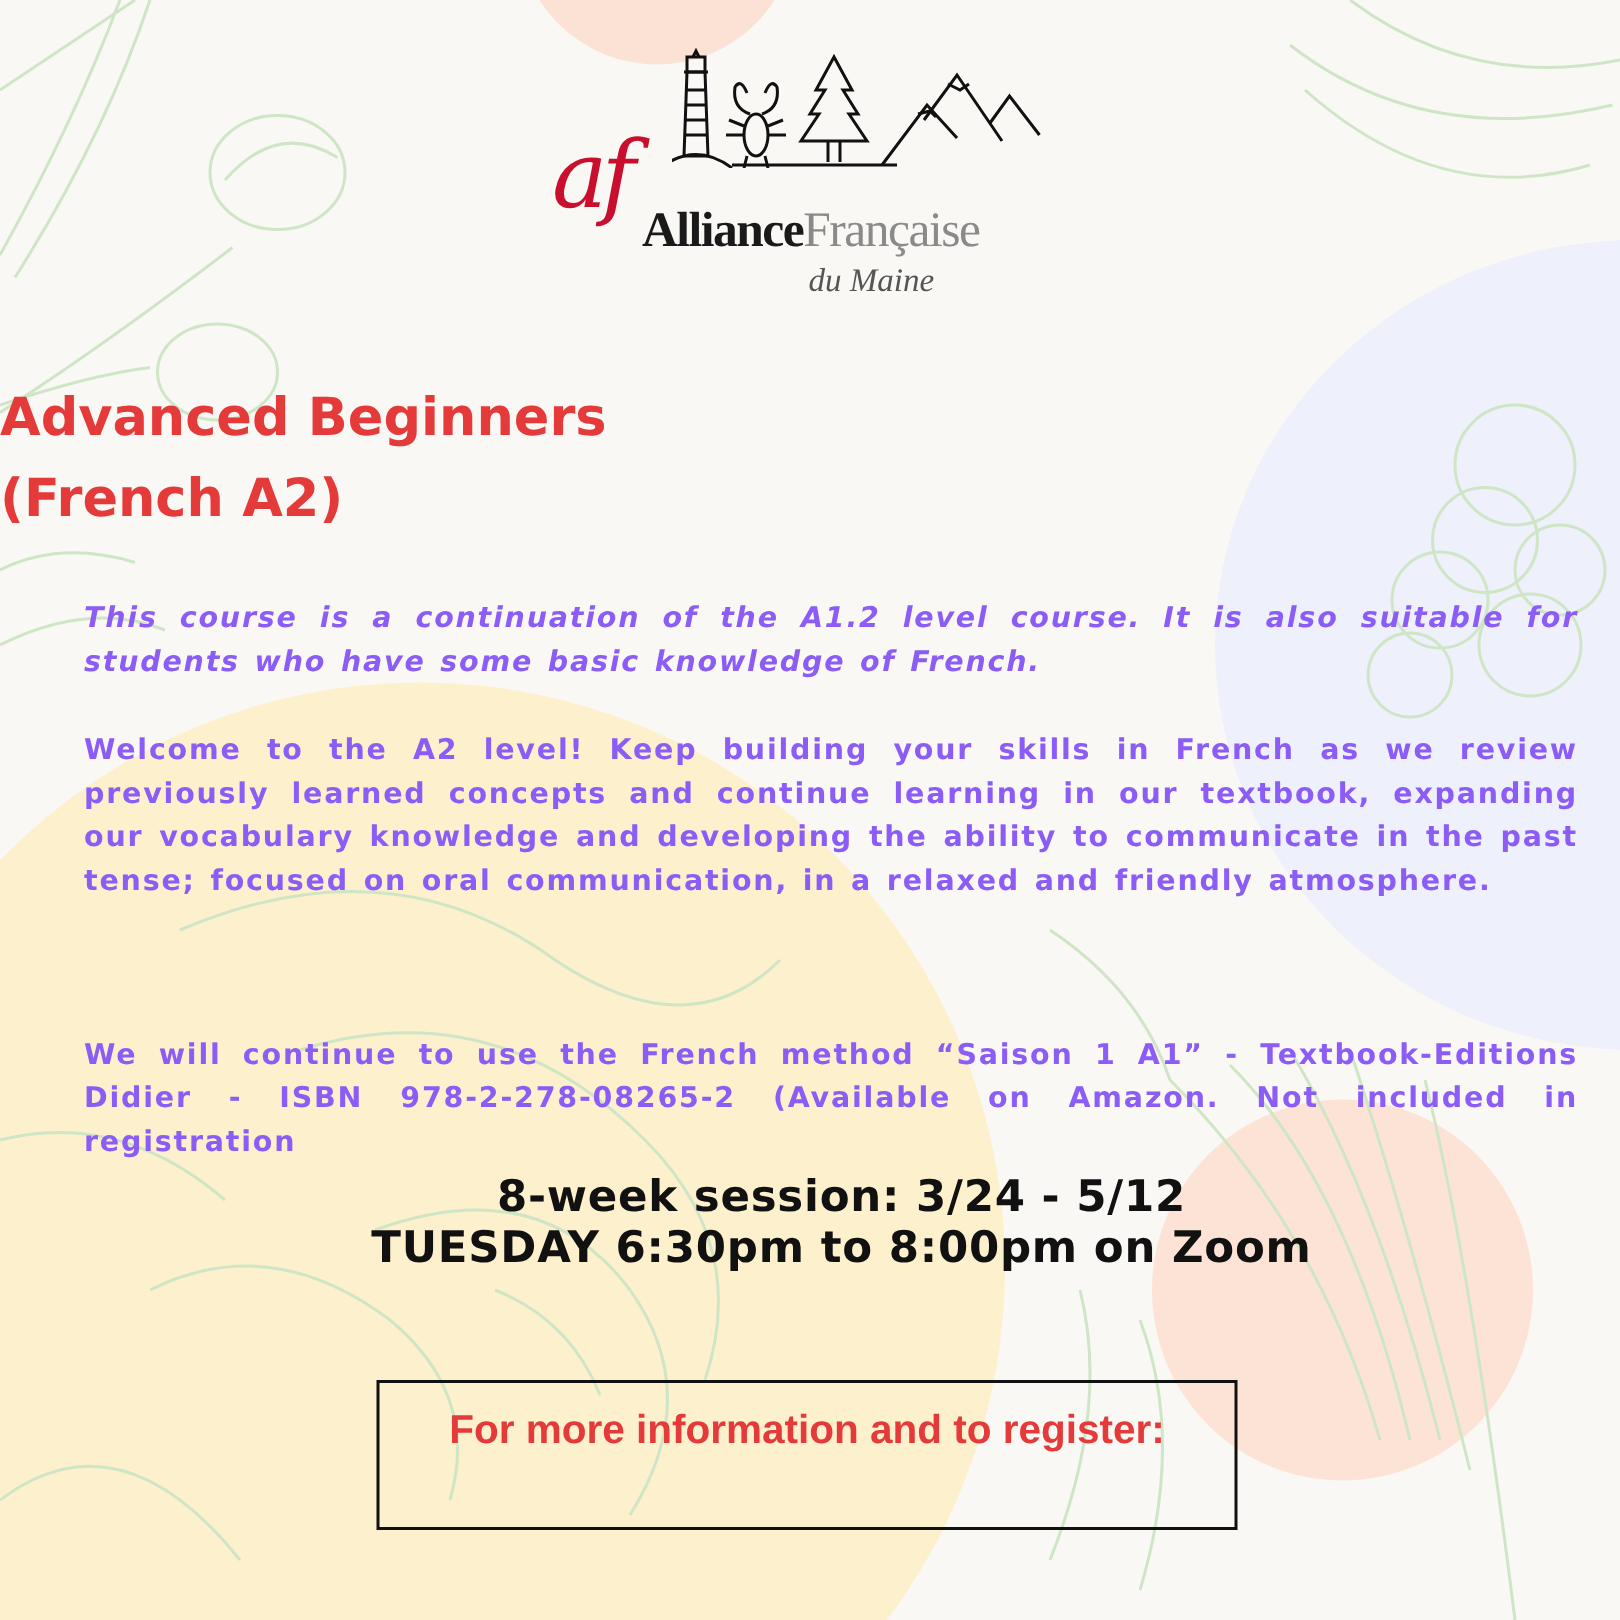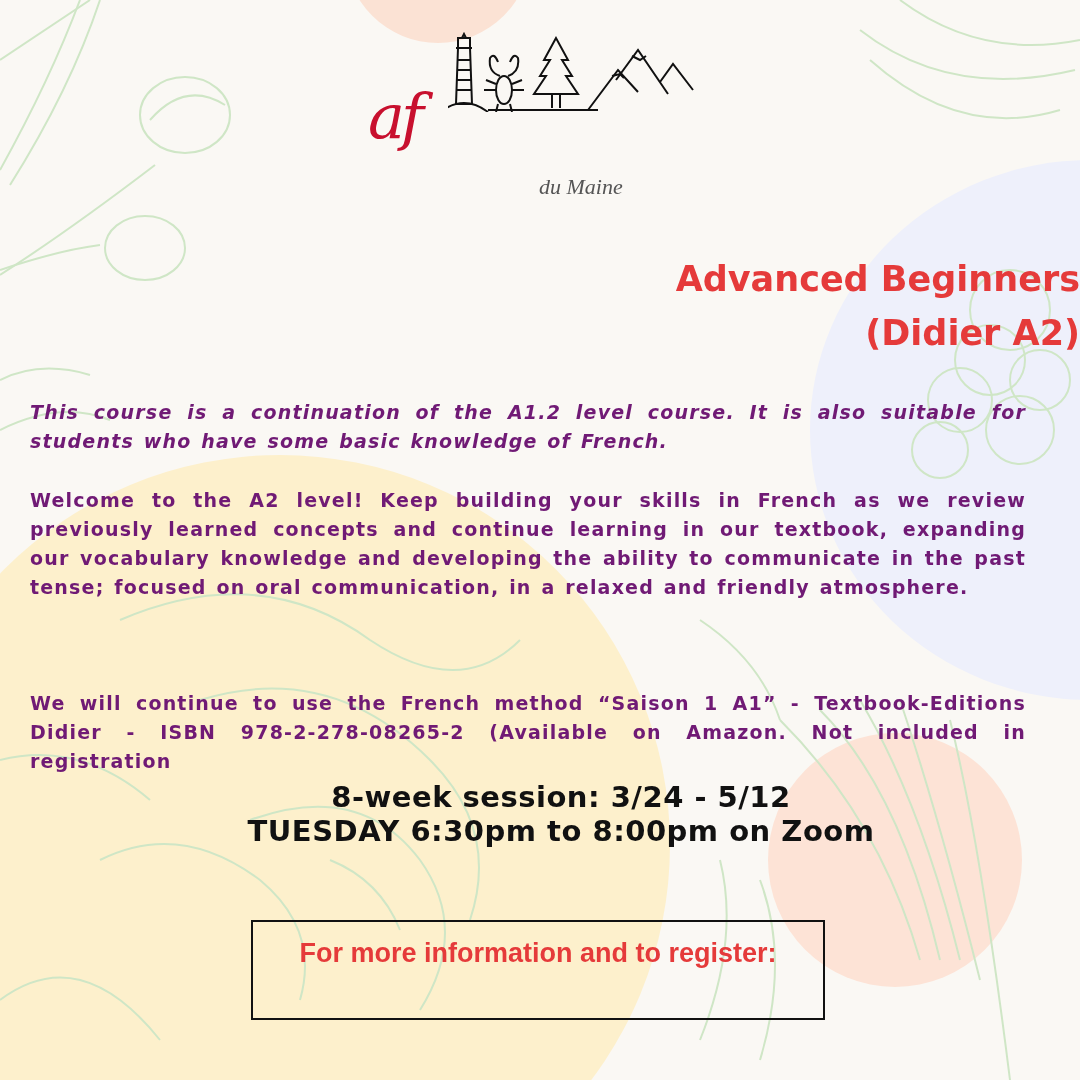--- a/index.html
+++ b/index.html
@@ -10,24 +10,24 @@
   .circle-yellow { left:-110px; top:455px; width:780px; height:780px; background:#fdf0cc; }
   .circle-peach-bottom { left:768px; top:733px; width:254px; height:254px; background:#fde3d6; }
   .deco { position:absolute; pointer-events:none; }
   .logo { position:absolute; left:360px; top:32px; width:360px; height:170px; }
   .logo-af { position:absolute; left:8px; top:48px; font-family:"DejaVu Serif", serif; font-style:italic; font-size:62px; color:#c8102e; letter-spacing:-4px; }
   .logo-icons { position:absolute; left:88px; top:0px; }
   .logo-name { position:absolute; left:68px; top:104px; font-family:"Liberation Serif", serif; font-size:33px; letter-spacing:-1px; white-space:nowrap; }
   .logo-name .a { color:#1a1a1a; font-weight:bold; }
   .logo-name .f { color:#8a8a8a; }
   .logo-sub { position:absolute; left:179px; top:142px; font-family:"Liberation Serif", serif; font-style:italic; font-size:22px; color:#555; }
-  .title { position:absolute; left:0; width:1080px; text-align:right; color:#e53a3a; font-family:"DejaVu Sans", sans-serif; font-weight:bold; font-size:35px; line-height:46px; }
+  .title { position:absolute; left:0; width:1080px; text-align:left; color:#e53a3a; font-family:"DejaVu Sans", sans-serif; font-weight:bold; font-size:35px; line-height:46px; }
   .title1 { top:256px; }
   .title2 { top:310px; }
-  .para { position:absolute; left:30px; width:996px; font-family:"DejaVu Sans", sans-serif; font-weight:bold; font-size:19px; line-height:29px; color:#701a75; text-align:justify; letter-spacing:1.2px; word-spacing:2px; }
+  .para { position:absolute; left:56px; width:996px; font-family:"DejaVu Sans", sans-serif; font-weight:bold; font-size:19px; line-height:29px; color:#8b5cf6; text-align:justify; letter-spacing:1.2px; word-spacing:2px; }
   .para-intro { top:398px; font-style:italic; }
   .para-welcome { top:486px; }
   .para-method { top:689px; }
   .schedule { position:absolute; left:0; width:1080px; text-align:center; font-family:"DejaVu Sans", sans-serif; font-weight:bold; font-size:29px; line-height:38px; color:#111; letter-spacing:0.5px;padding-left:21px; }
   .schedule1 { top:778px; }
   .schedule2 { top:812px; }
   .cta-box { position:absolute; left:251px; top:920px; width:574px; height:100px; border:2px solid #111; box-sizing:border-box; text-align:center; }
   .cta-line { font-family:"Liberation Sans", sans-serif; font-weight:bold; font-size:27px; color:#e53a3a; line-height:40px; }
   .cta-line1 { padding-top:11px; }
 </style>
@@ -115,25 +115,28 @@
 
       <g>
         <path d="M140 78 L170 38 L190 60"></path>
         <path d="M168 48 L190 18 L220 62"></path>
         <path d="M212 50 L225 32 L245 58"></path>
         <path d="M164 44 L172 42 L176 46"></path>
         <path d="M184 24 L192 28 L198 24"></path>
       </g>
     </g>
   </svg>
+  <div class="logo-name">
+    <span class="a">Alliance</span><span class="f">Française</span>
+  </div>
   <div class="logo-sub">du Maine</div>
 </div>
 
 <div class="title title1">Advanced Beginners</div>
-<div class="title title2">(Didier A2)</div>
+<div class="title title2">(French A2)</div>
 
 <div class="para para-intro">This course is a continuation of the A1.2 level course. It is also suitable for students who have some basic knowledge of French.</div>
 <div class="para para-welcome">Welcome to the A2 level! Keep building your skills in French as we review previously learned concepts and continue learning in our textbook, expanding our vocabulary knowledge and developing the ability to communicate in the past tense; focused on oral communication, in a relaxed and friendly atmosphere.</div>
 <div class="para para-method">We will continue to use the French method “Saison 1 A1” - Textbook-Editions Didier - ISBN 978-2-278-08265-2 (Available on Amazon. Not included in registration</div>
 
 <div class="schedule schedule1">8-week session: 3/24 - 5/12</div>
 <div class="schedule schedule2">TUESDAY 6:30pm to 8:00pm on Zoom</div>
 
 <div class="cta-box">
   <div class="cta-line cta-line1">For more information and to register:</div>

